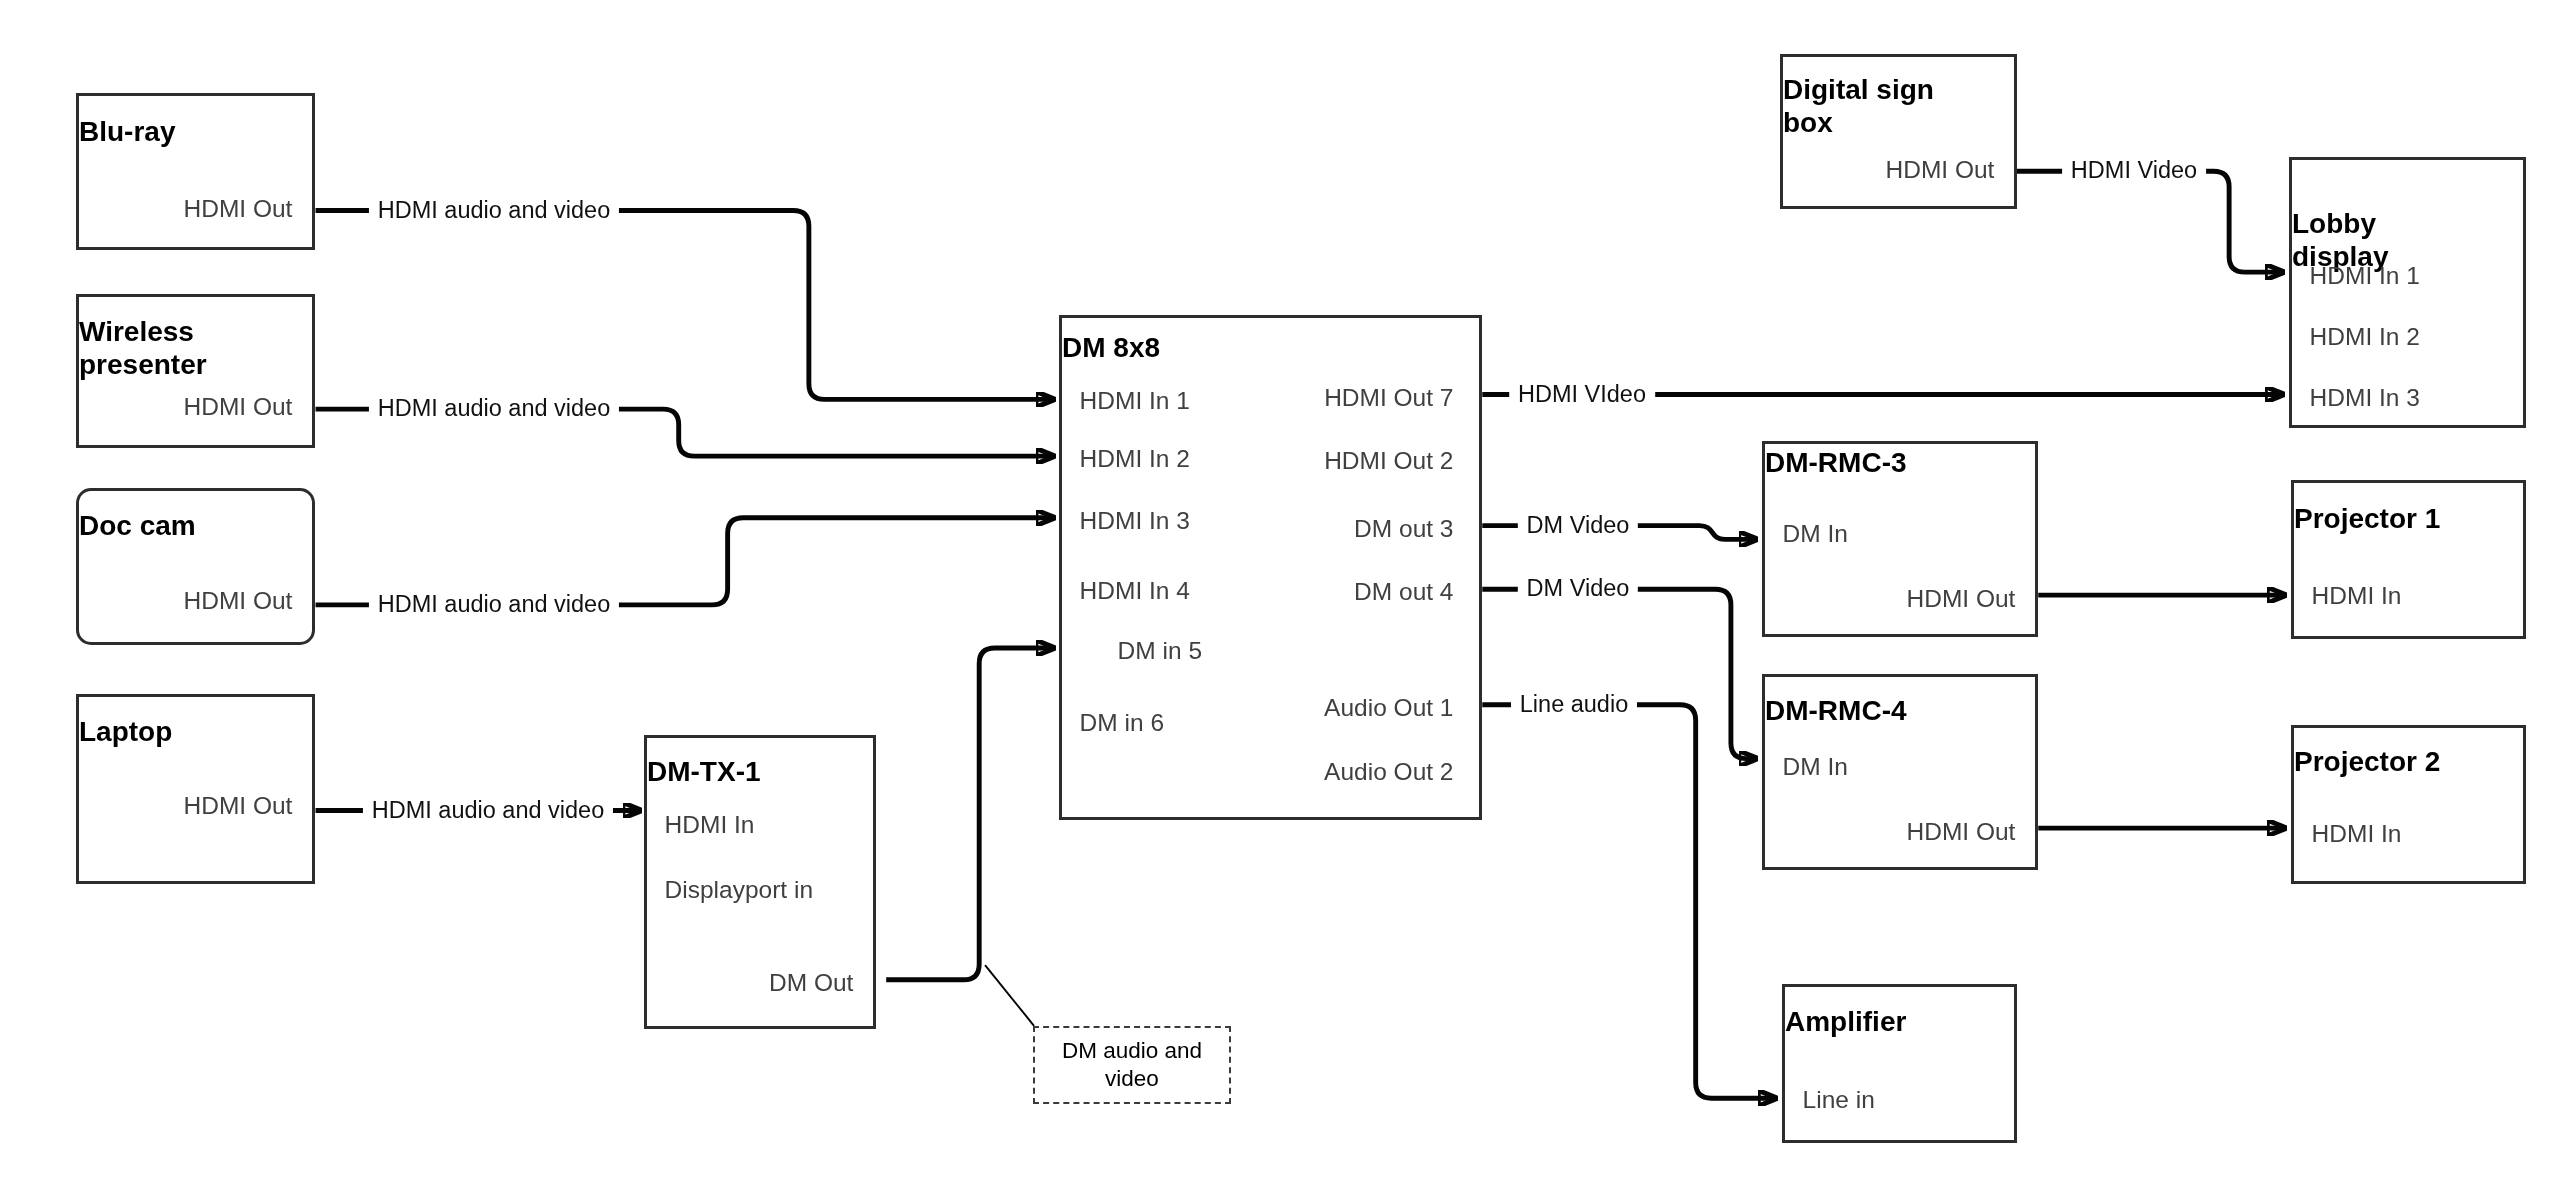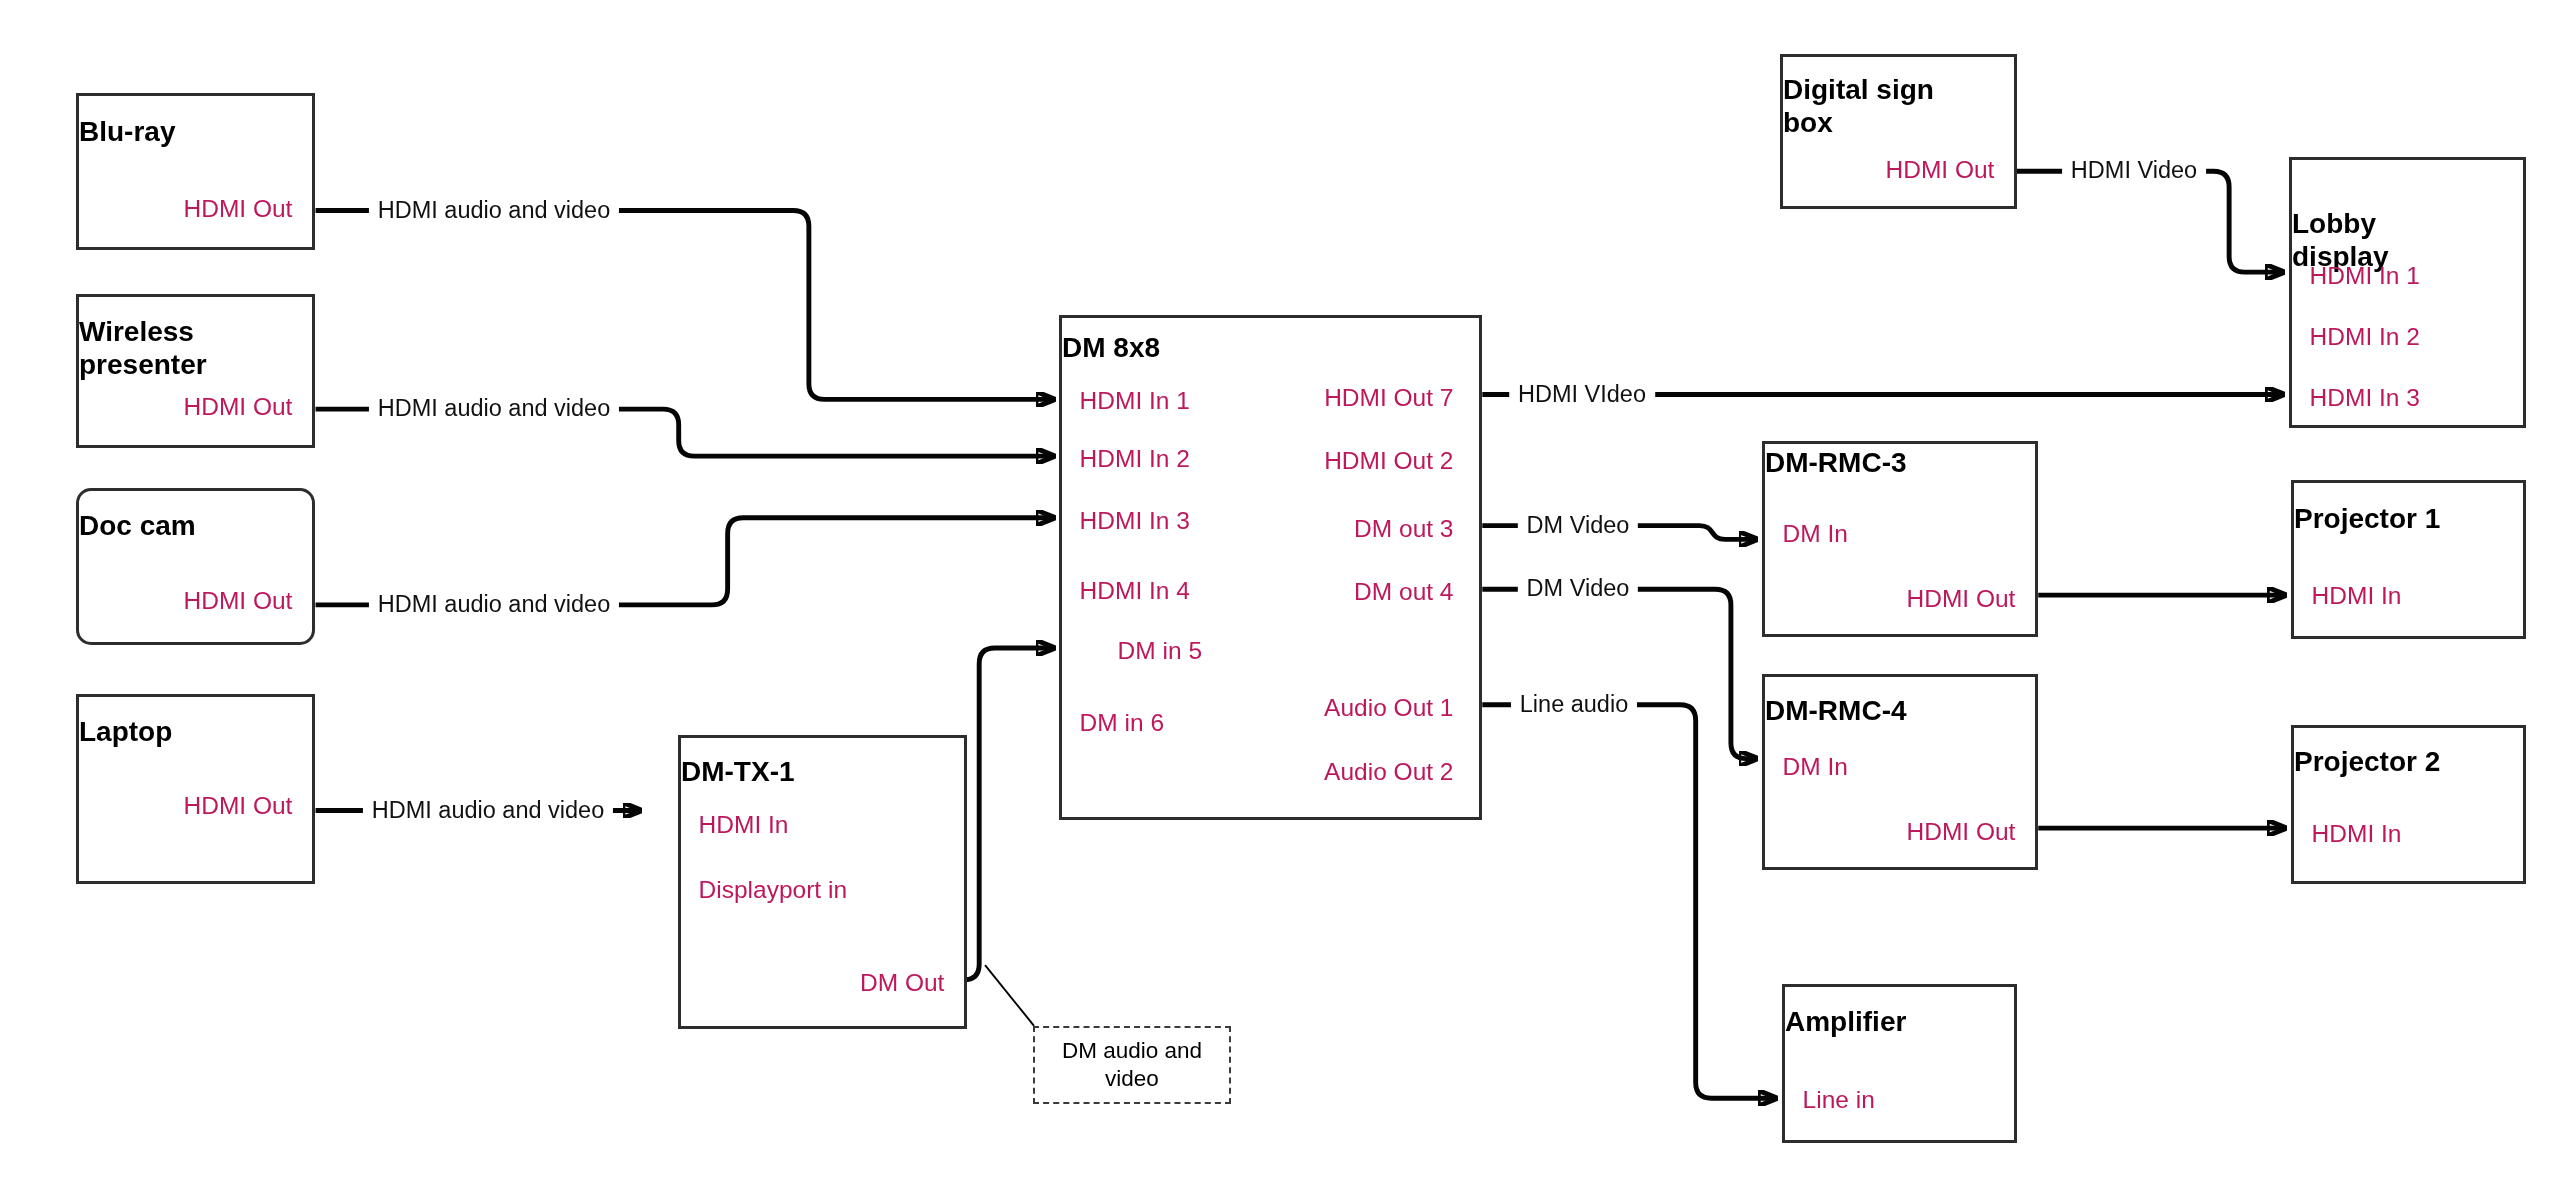--- a/index.html
+++ b/index.html
@@ -28,21 +28,21 @@
     font-size: 28px;
     line-height: 33px;
     white-space: pre-line;
   }
   .port {
     position: absolute;
     font-size: 24.5px;
     line-height: 29px;
     height: 29px;
     white-space: nowrap;
-    color: #be185d;
+    color: #404040;
   }
   .port.pl { left: 17.6px; }
   .port.pr { right: 19.6px; }
   .wire-label {
     position: absolute;
     transform: translate(-50%, -50%);
     background: #ffffff;
     padding: 0 8.8px;
     font-size: 23.5px;
     line-height: 27.4px;
@@ -101,21 +101,21 @@
   <div class="node" style="left:76px; top:488px; width:239px; height:157px;border-radius:15px;">
     <div class="node-title" style="top:17.6px;">Doc cam</div>
     <span class="port pr" style="top:95px;">HDMI Out</span>
   </div>
 
   <div class="node" style="left:76px; top:694px; width:239px; height:190px;">
     <div class="node-title" style="top:17.6px;">Laptop</div>
     <span class="port pr" style="top:94px;">HDMI Out</span>
   </div>
 
-  <div class="node" style="left:678px; top:735px; width:289px; height:294px;">
+  <div class="node" style="left:644px; top:735px; width:232px; height:294px;">
     <div class="node-title" style="top:16.6px;">DM-TX-1</div>
     <span class="port pl" style="top:72px;">HDMI In</span>
     <span class="port pl" style="top:137px;">Displayport in</span>
     <span class="port pr" style="top:230px;">DM Out</span>
   </div>
 
   <div class="node" style="left:1059px; top:315px; width:423px; height:505px;">
     <div class="node-title" style="top:12.7px;">DM 8x8</div>
     <span class="port pl" style="top:68px;">HDMI In 1</span>
     <span class="port pl" style="top:126px;">HDMI In 2</span>

